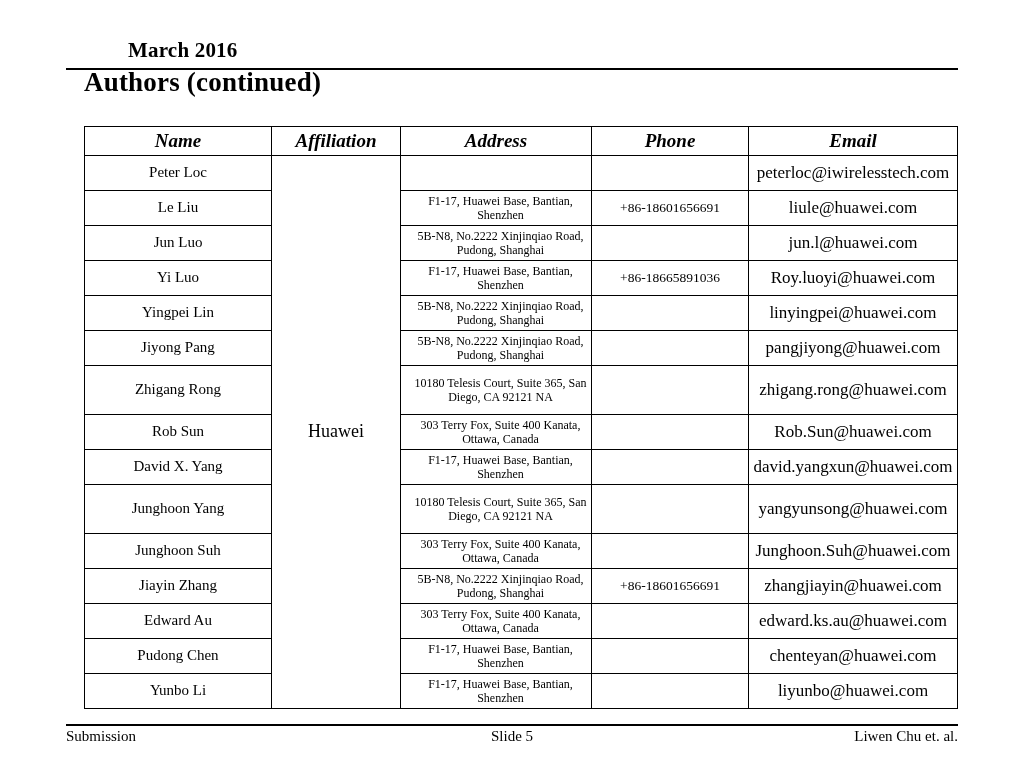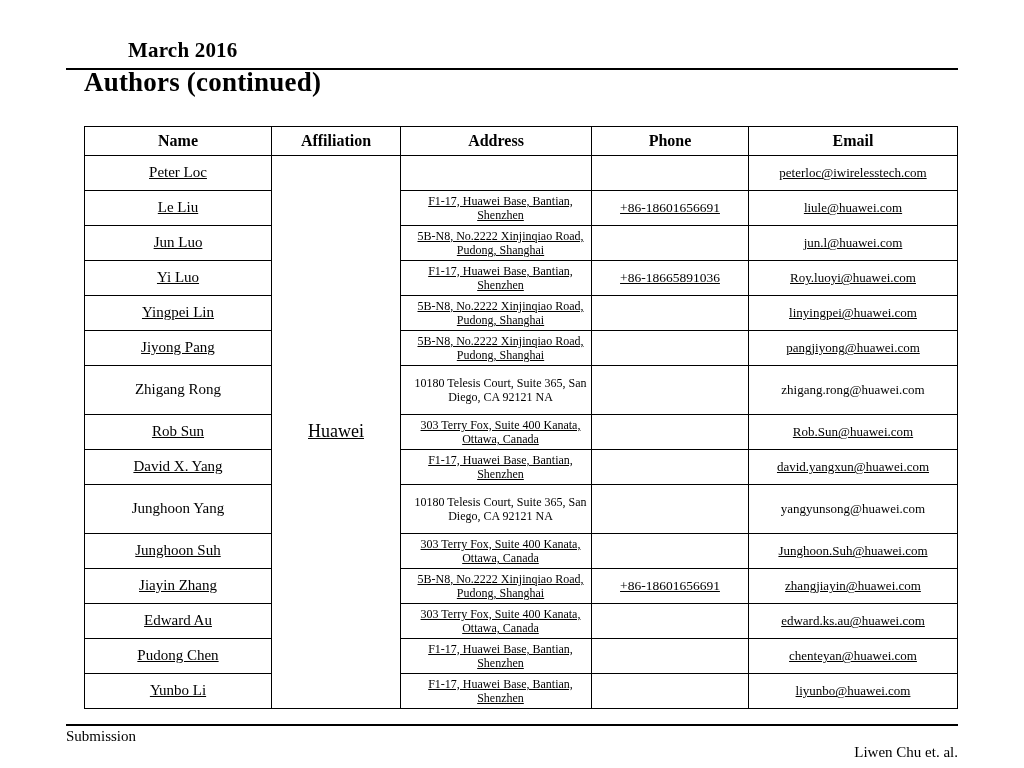--- a/index.html
+++ b/index.html
@@ -83,22 +83,23 @@
   .authors-table td {
     border: 1.6px solid #000000;
     padding: 0 3px;
     text-align: center;
     vertical-align: middle;
     line-height: 1.18;
     overflow: hidden;
   }
   .authors-table th {
     font-weight: bold;
-    font-size: 16px;
+    font-size: 19px;
     height: 28px;
+    font-style: italic;
   }
   .col-name   { width: 180px; }
   .col-affil  { width: 122px; }
   .col-addr   { width: 184px; }
   .col-phone  { width: 150px; }
   .col-email  { width: 202px; }
 
   td.cell-name {
     font-size: 15px;
   }
@@ -107,24 +108,24 @@
   }
   td.cell-addr {
     font-size: 12px;
     line-height: 1.2;
     padding-left: 12px;
   }
   td.cell-phone {
     font-size: 13.5px;
   }
   td.cell-email {
-    font-size: 13px;
+    font-size: 17px;
     margin-left: 20px;
   }
-  tr.row-std td { height: 34px; text-decoration: underline; }
+  tr.row-std td { height: 34px; }
   tr.row-tall td { height: 48px; }
 
   
   .footer-rule {
     position: absolute;
     left: 66px;
     top: 724px;
     width: 892px;
     height: 0;
     border-top: 2.5px solid #000000;
@@ -149,21 +150,20 @@
     right: 0;
     top: 0;
     text-align: center;
     white-space: nowrap;
   }
   .footer-right {
     position: absolute;
     right: 0;
     top: 0;
     white-space: nowrap;
-    margin-top: 16px;
   }
 </style>
 </head>
 <body>
 
 <div class="slide">
 
   <div class="header">
     <div class="header-date">March 2016</div>
   </div>
@@ -272,16 +272,17 @@
           <td class="cell-addr">F1-17, Huawei Base, Bantian, Shenzhen</td>
           <td class="cell-phone"></td>
           <td class="cell-email">liyunbo@huawei.com</td>
         </tr>
       </tbody>
   </table>
 
   <div class="footer-rule"></div>
   <div class="footer">
     <div class="footer-left">Submission</div>
+    <div class="footer-center">Slide 5</div>
     <div class="footer-right">Liwen Chu et. al.</div>
   </div>
 
 </div>
 
 </body></html>

